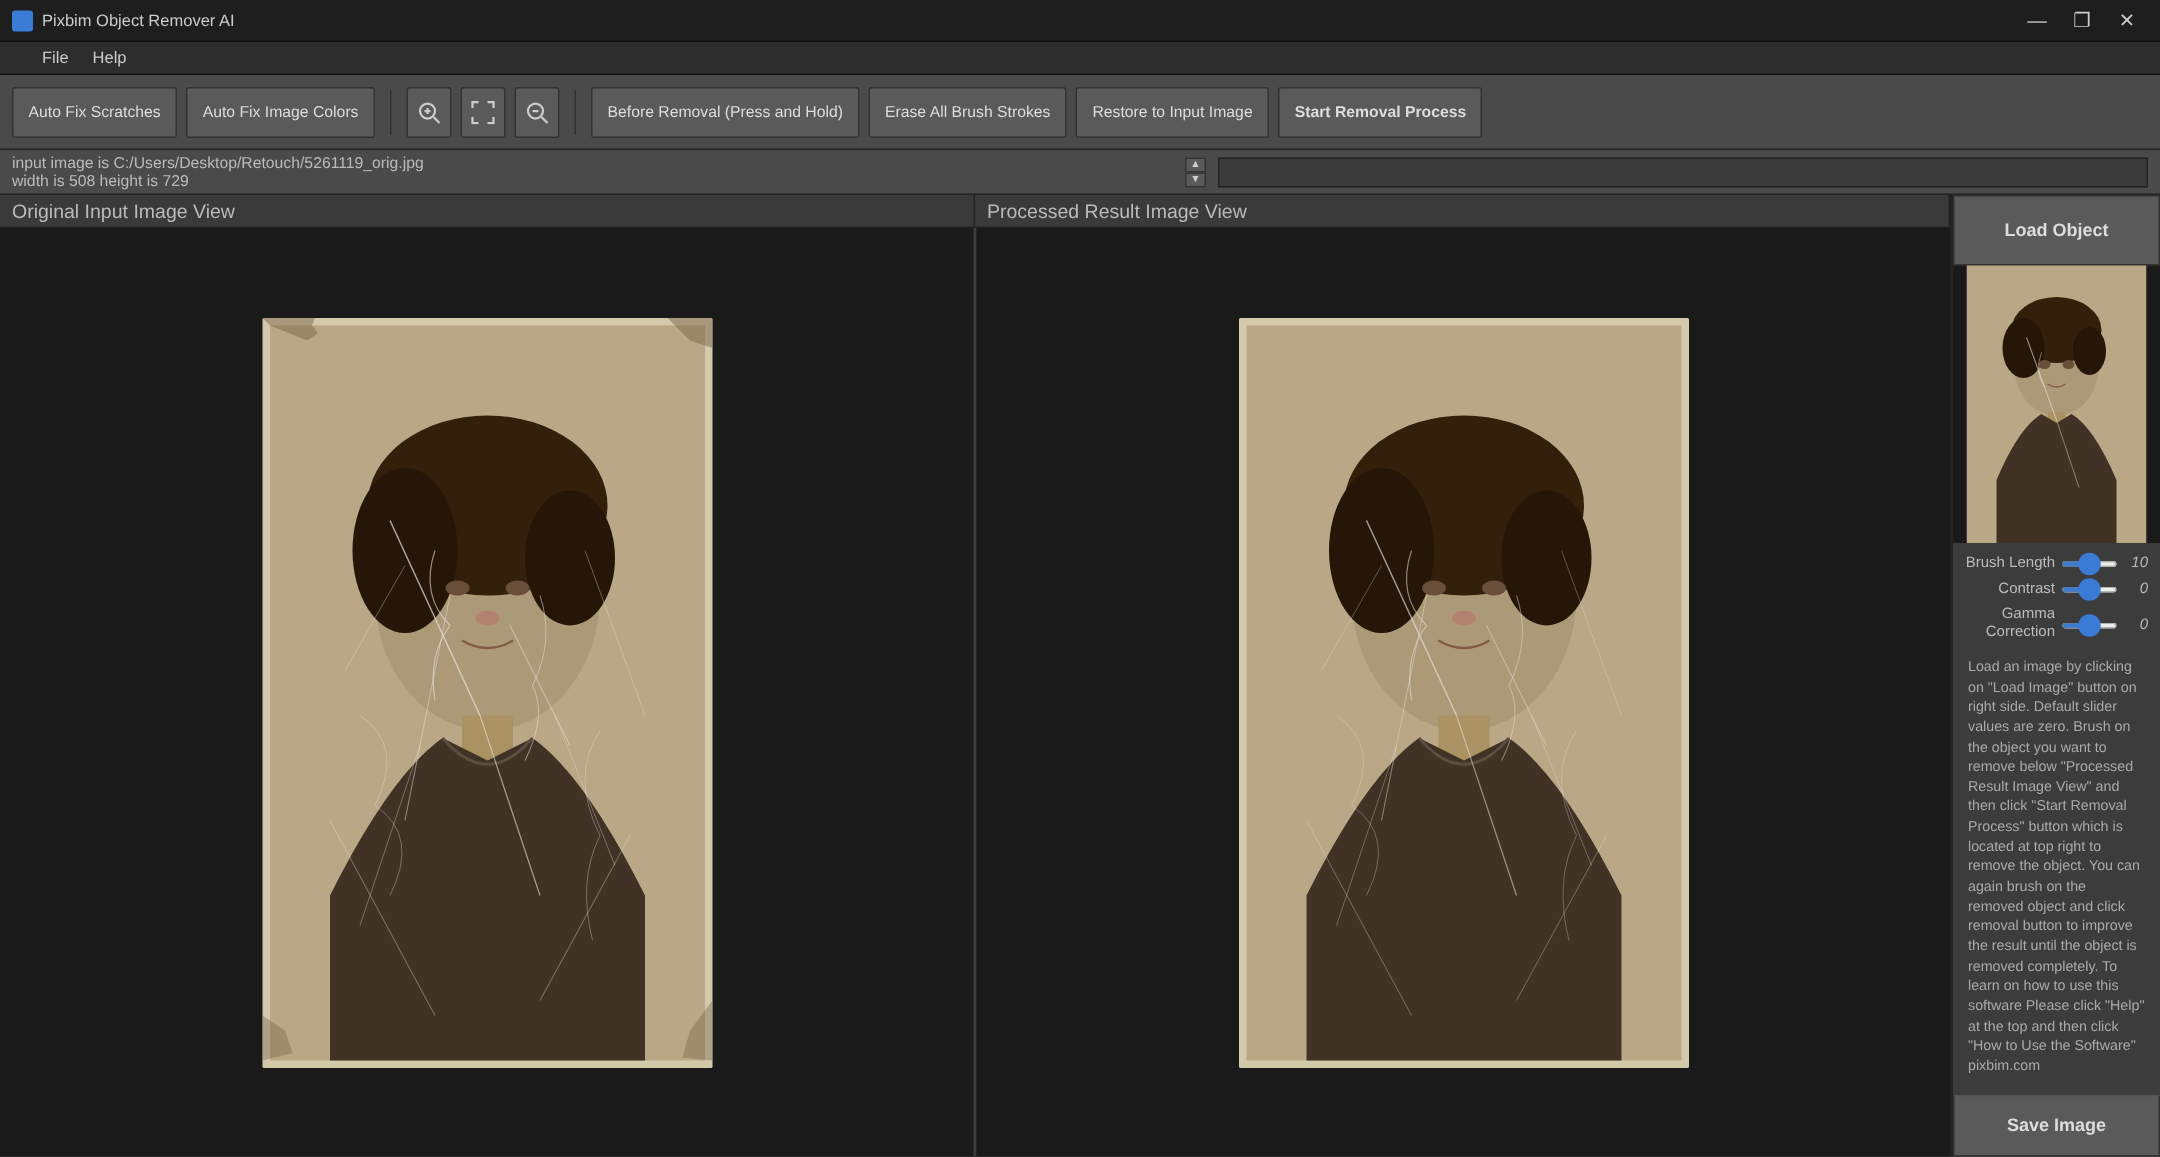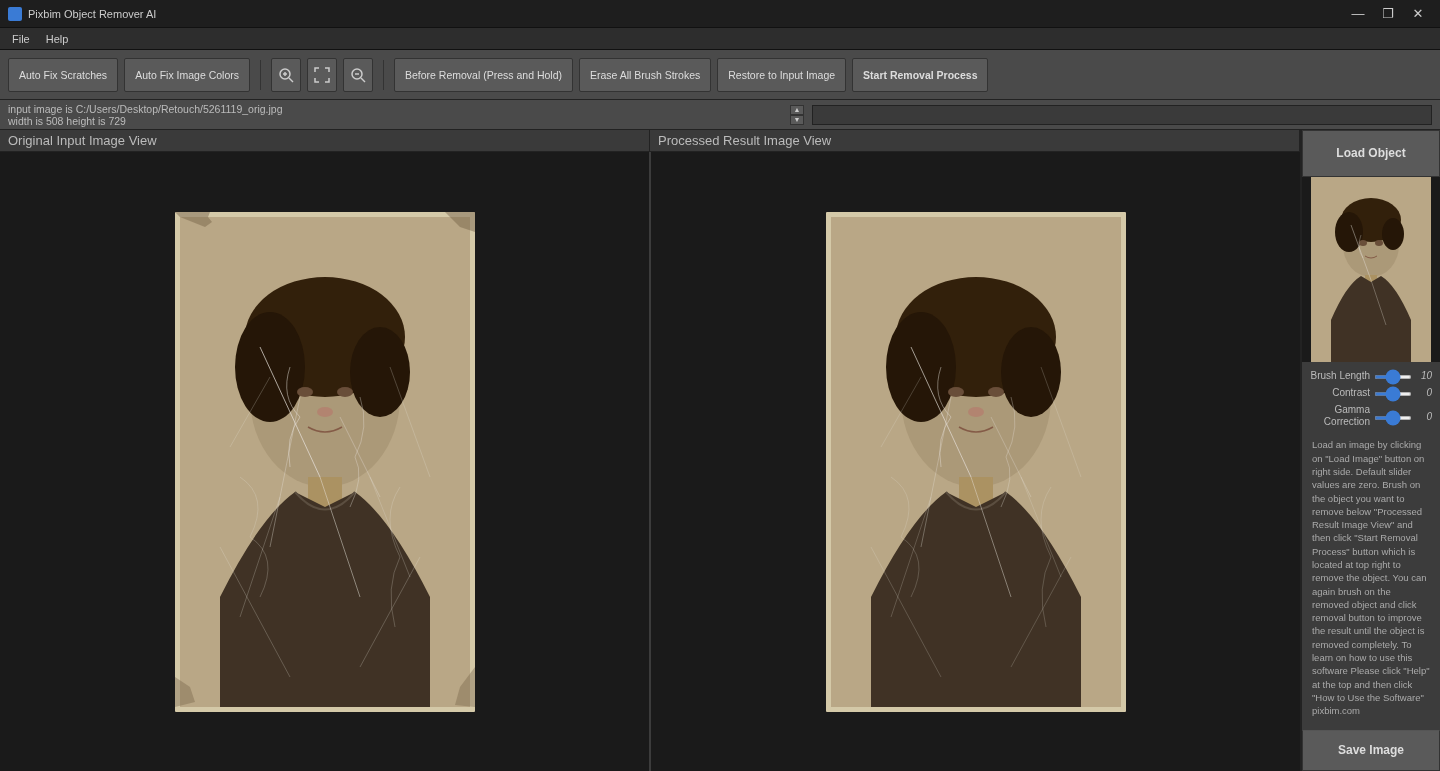--- a/index.html
+++ b/index.html
@@ -23,21 +23,21 @@
       width: 28px; height: 20px; display: flex; align-items: center; justify-content: center;
       color: #ccc; font-size: 13px; cursor: pointer; background: transparent;
     }
 
     
     #menubar {
       background: #2d2d2d;
       height: 22px;
       display: flex;
       align-items: center;
-      padding: 0 4px;
+      padding: 0 20px;
       border-bottom: 1px solid #111;
     }
     #menubar span { padding: 2px 8px; cursor: pointer; color: #ccc; font-size: 11px; }
 
     
     #toolbar {
       background: #4a4a4a;
       height: 50px;
       display: flex;
       align-items: center;

